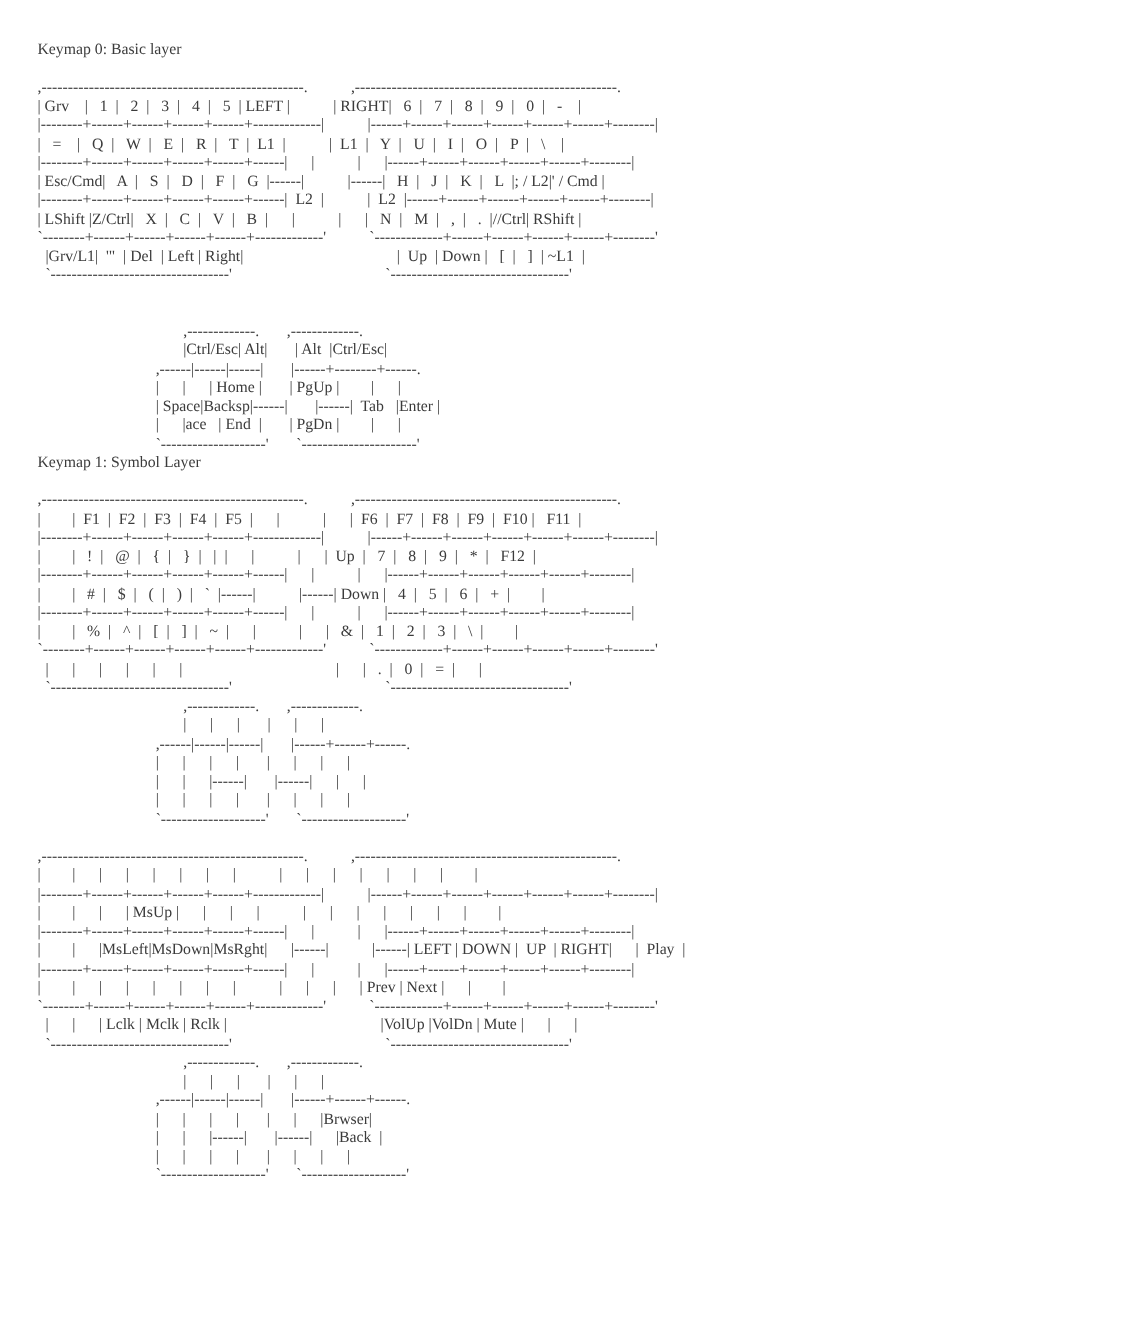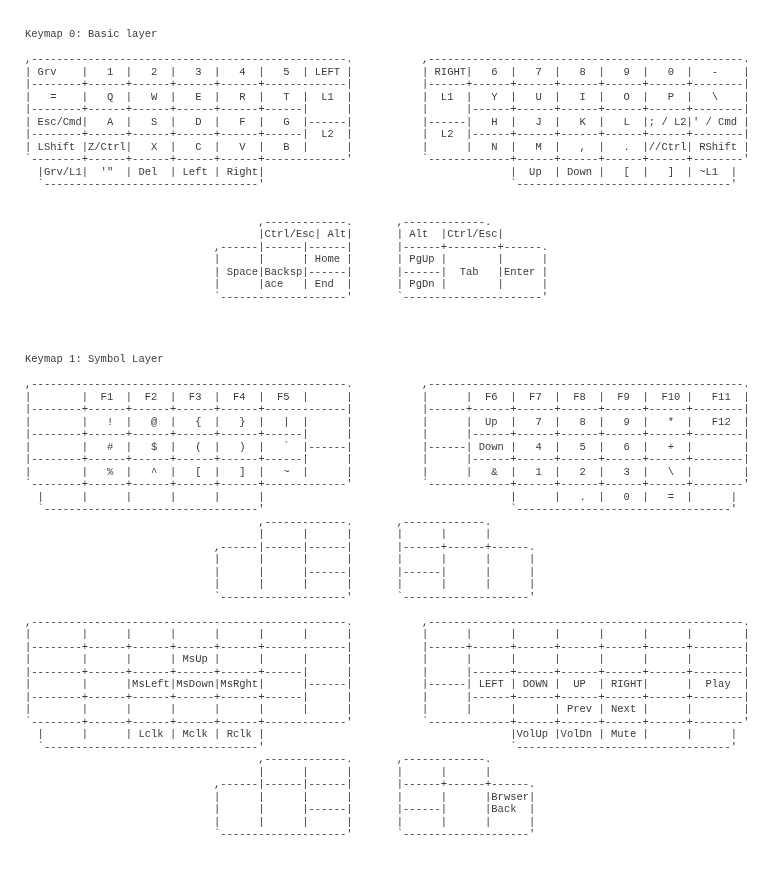--- a/index.html
+++ b/index.html
@@ -10,27 +10,27 @@
   body {
     width: 765px;
     height: 883px;
     overflow: hidden;
   }
   .doc {
     box-sizing: border-box;
     width: 765px;
     height: 883px;
     padding: 28px 0 0 25px;
-    font-family: Liberation Mono, monospace;
+    font-family: Liberation Serif, serif;
     font-size: 10.5px;
     line-height: 12.5px;
     color: #3b3b3b;
   }
   .km-section { display: block; }
-  .km-section.sec-1 { margin-top: 50px; }
+  .km-section.sec-1 { }
   .km-section.sec-2 { margin-top: 12.5px; }
   .km-title {
     white-space: pre;
     height: 12.5px;
     font-weight: normal;
   }
   pre.km-art {
     margin: 12.5px 0 0 0;
     padding: 0;
     font: inherit;

